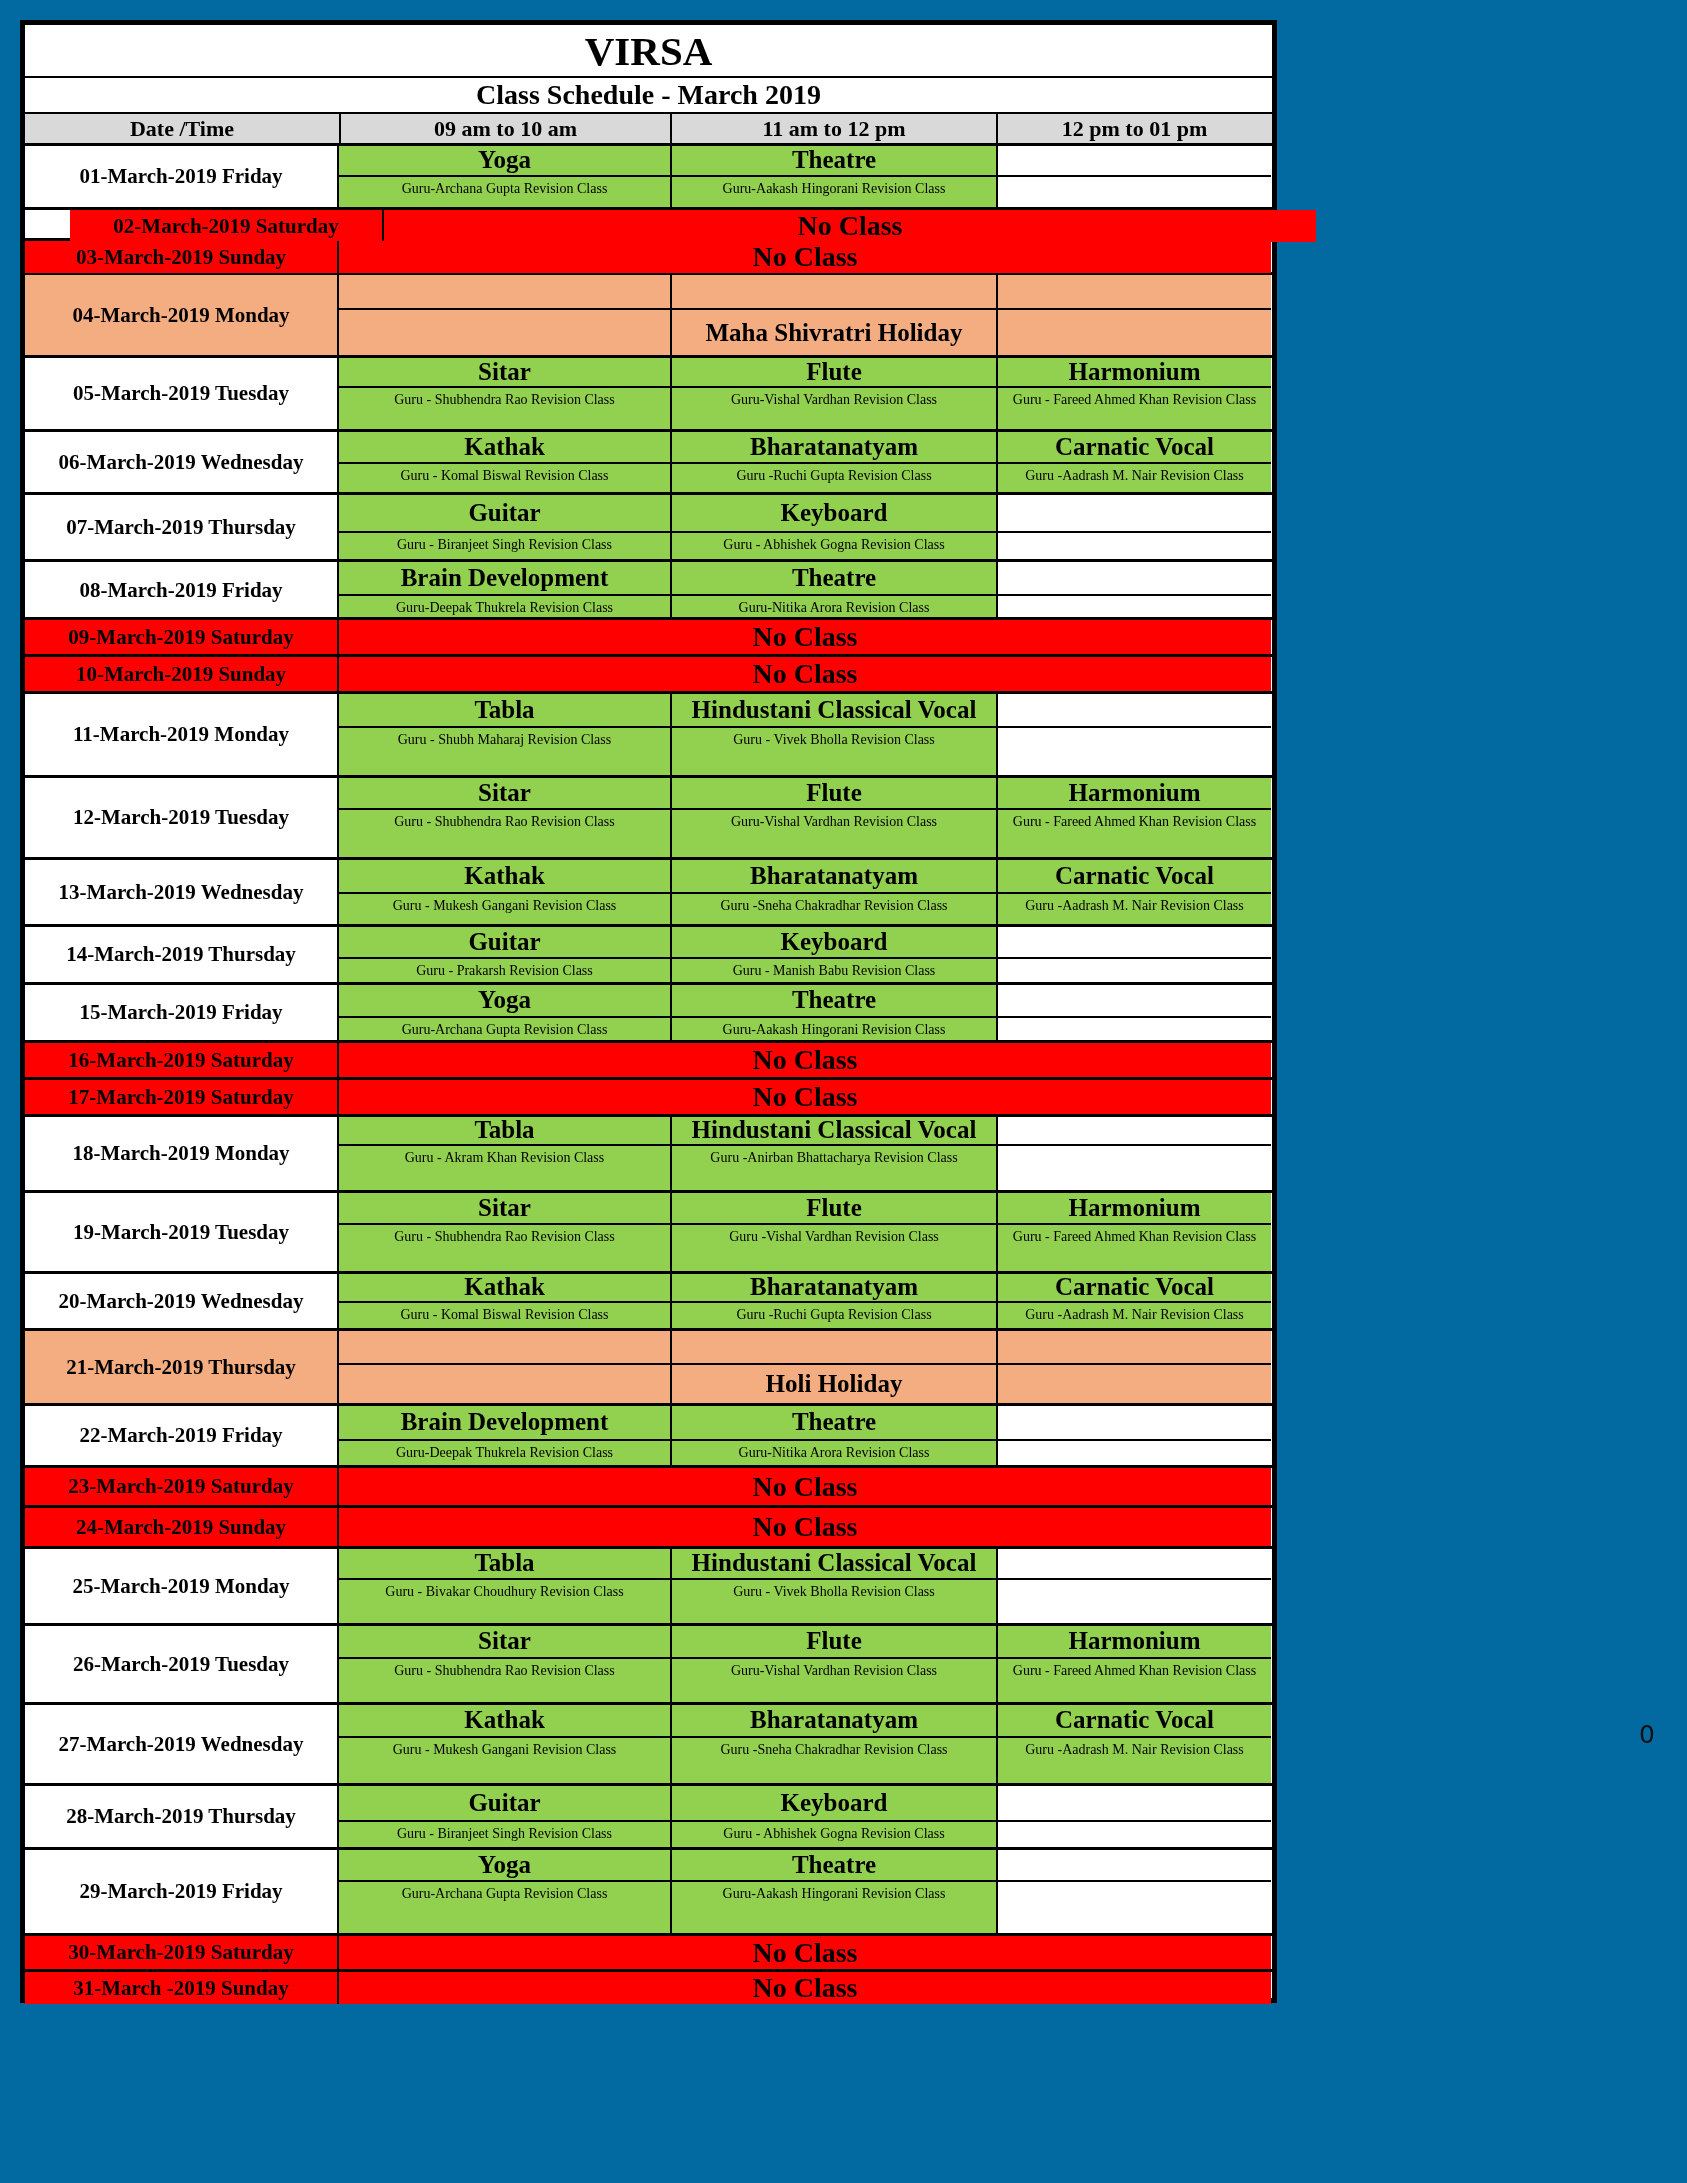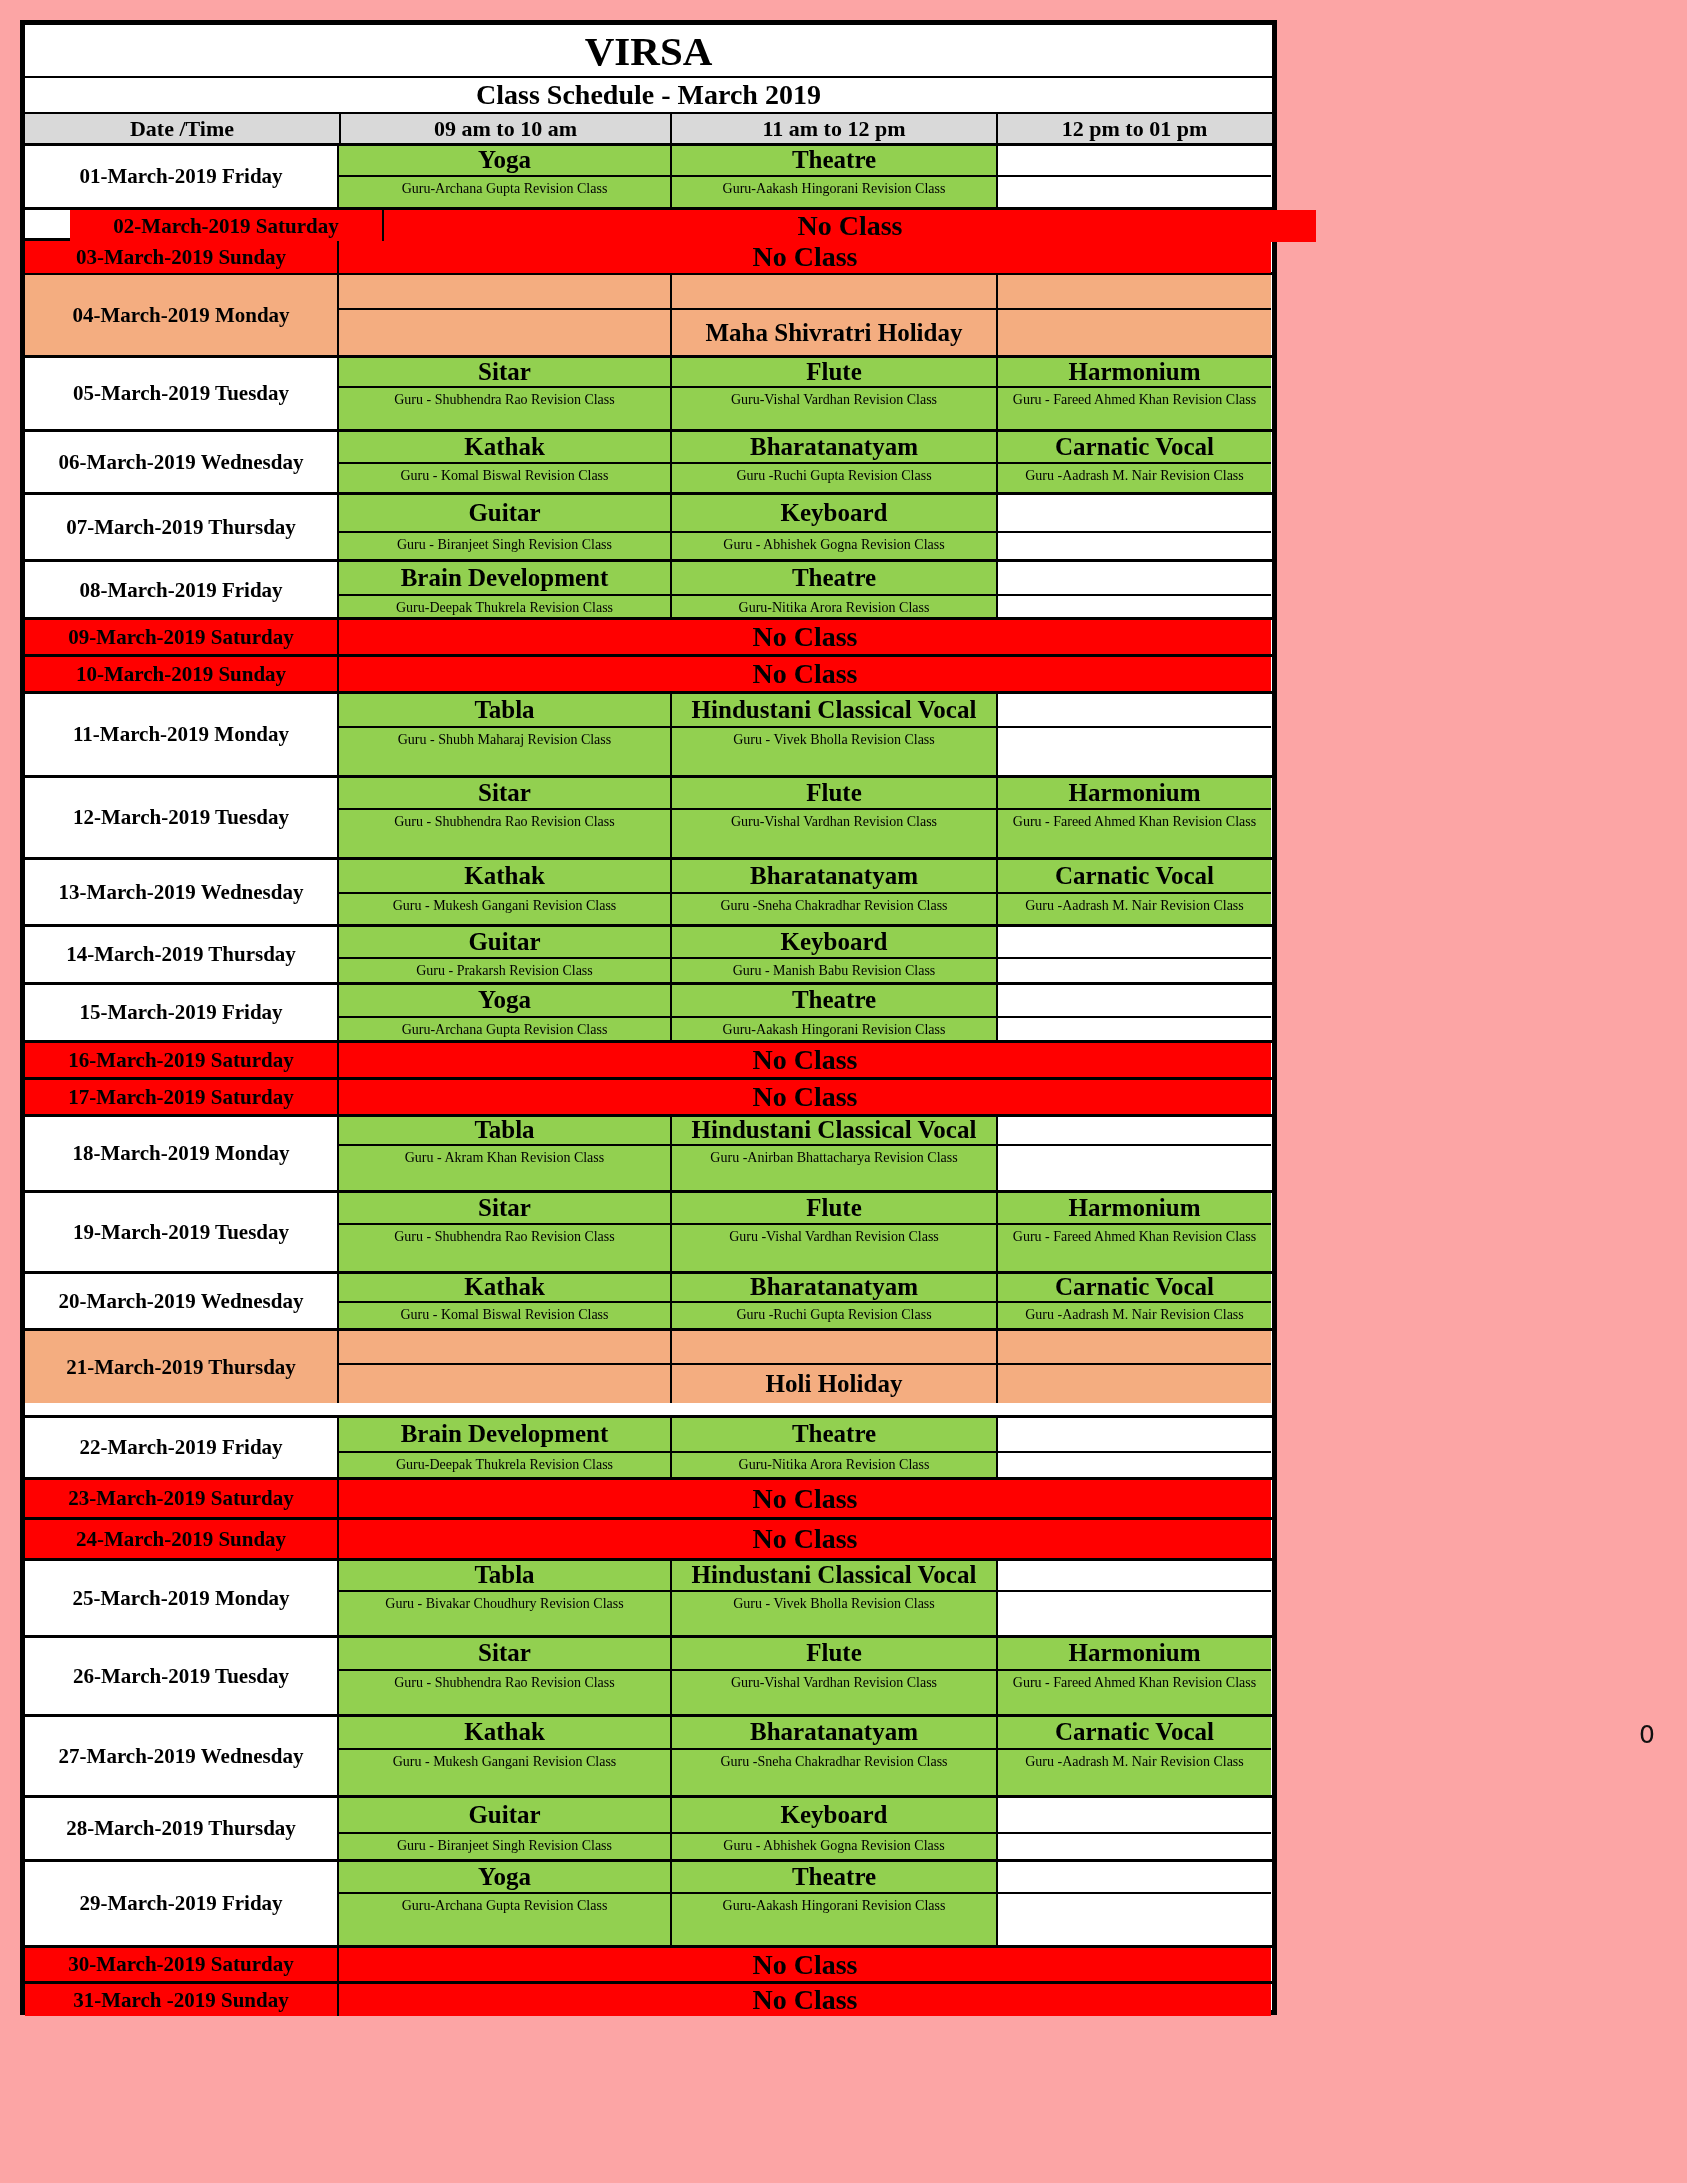--- a/index.html
+++ b/index.html
@@ -2,21 +2,21 @@
 <html style="font-size:10.6px"><head>
 <meta charset="utf-8">
 <style>
   * { box-sizing: border-box; margin: 0; padding: 0; }
   html, body { background: #ffffff; }
   body {
     width: 1687px; height: 2183px;
     font-family: "Liberation Serif", serif;
     color: #000;
   }
-  .page { position: relative; width: 1687px; height: 2183px; overflow: hidden; background: #fca5a5; }
+  .page { position: relative; width: 1687px; height: 2183px; overflow: hidden; background: #0369a1; }
 
   .schedule {
     position: absolute; left: 20px; top: 20px; width: 1257px;
     border: 5.3px solid #000; background: #fff;
   }
 
   .title-row {
     height: 53px; border-bottom: 2.6px solid #000;
     display: flex; align-items: center; justify-content: center;
     font-size: 41px; font-weight: bold;
@@ -331,21 +331,21 @@
           </div>
           <div class="col">
             <div class="holiday-sub1 bg-peach" style="height: 34px;"></div>
             <div class="holiday-sub2 bg-peach">Holi Holiday</div>
           </div>
           <div class="col">
             <div class="holiday-sub1 bg-peach" style="height: 34px;"></div>
             <div class="holiday-sub2 bg-peach"></div>
           </div>
         </div>
-        <div class="row grid4" style="height: 62px; margin-top: 12px;">
+        <div class="row grid4" style="height: 62px;">
           <div class="date-cell">22-March-2019 Friday</div>
           <div class="col">
             <div class="subject bg-green" style="height: 35px;">Brain Development</div>
             <div class="guru bg-green">Guru-Deepak Thukrela Revision Class</div>
           </div>
           <div class="col">
             <div class="subject bg-green" style="height: 35px;">Theatre</div>
             <div class="guru bg-green">Guru-Nitika Arora Revision Class</div>
           </div>
           <div class="col">

